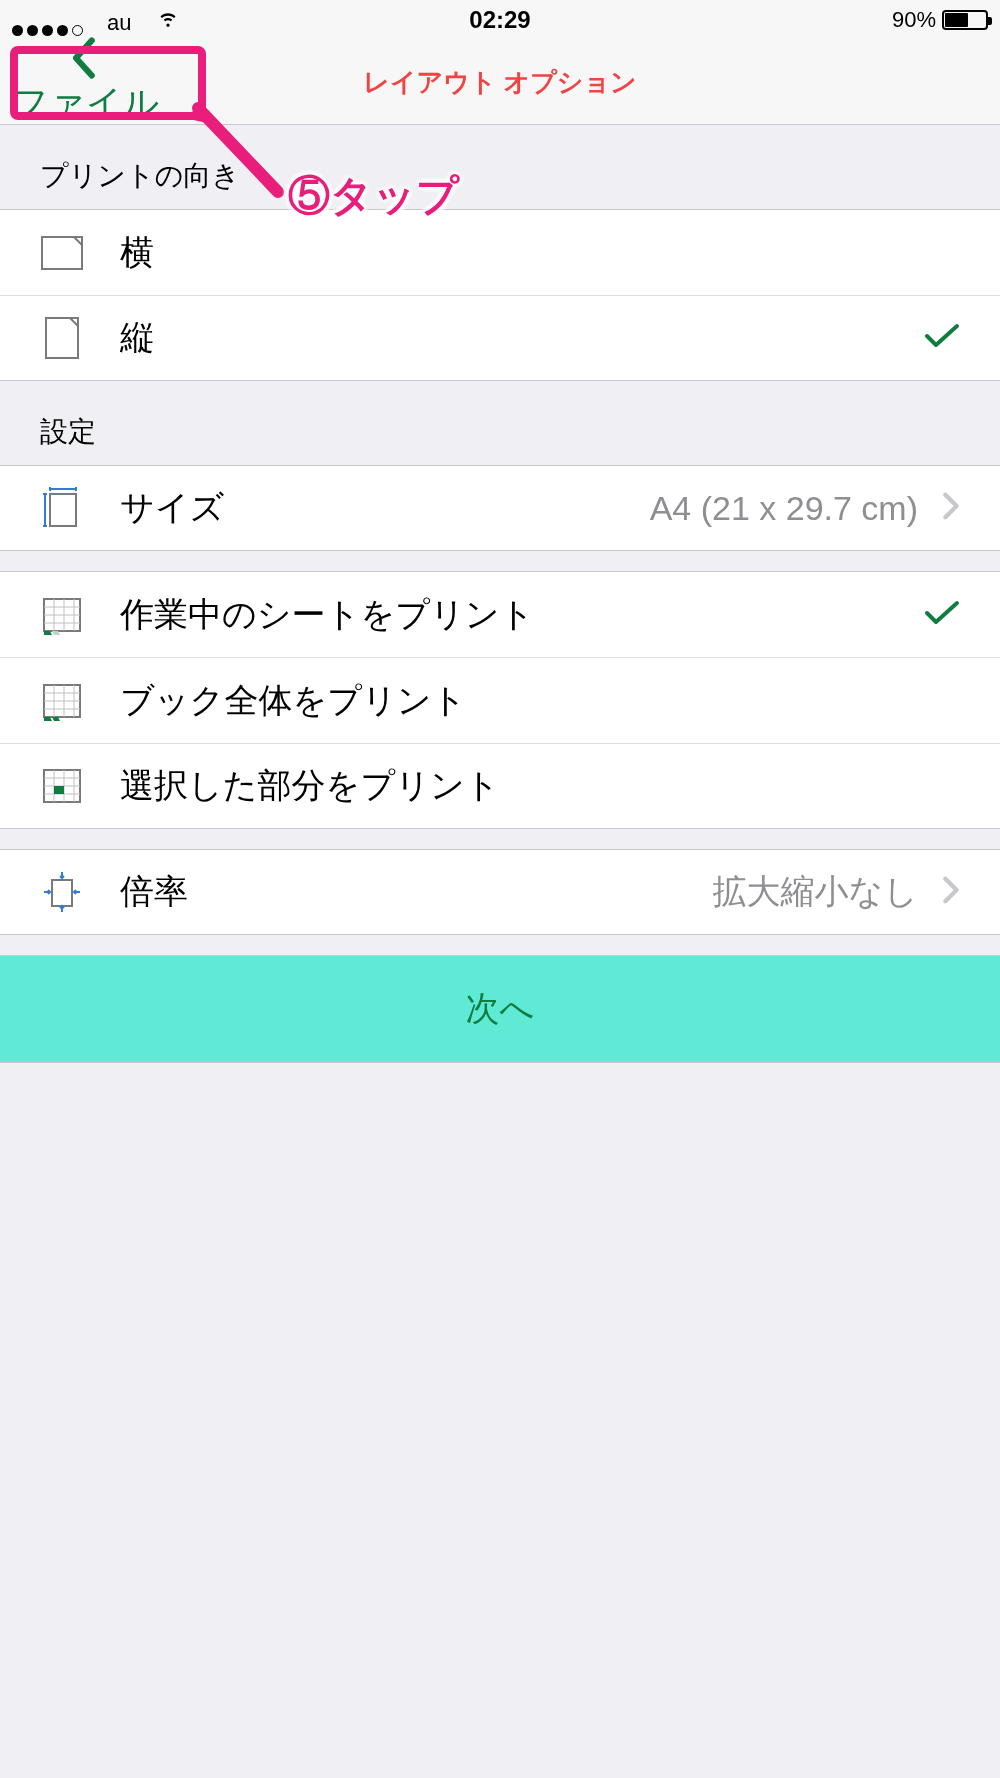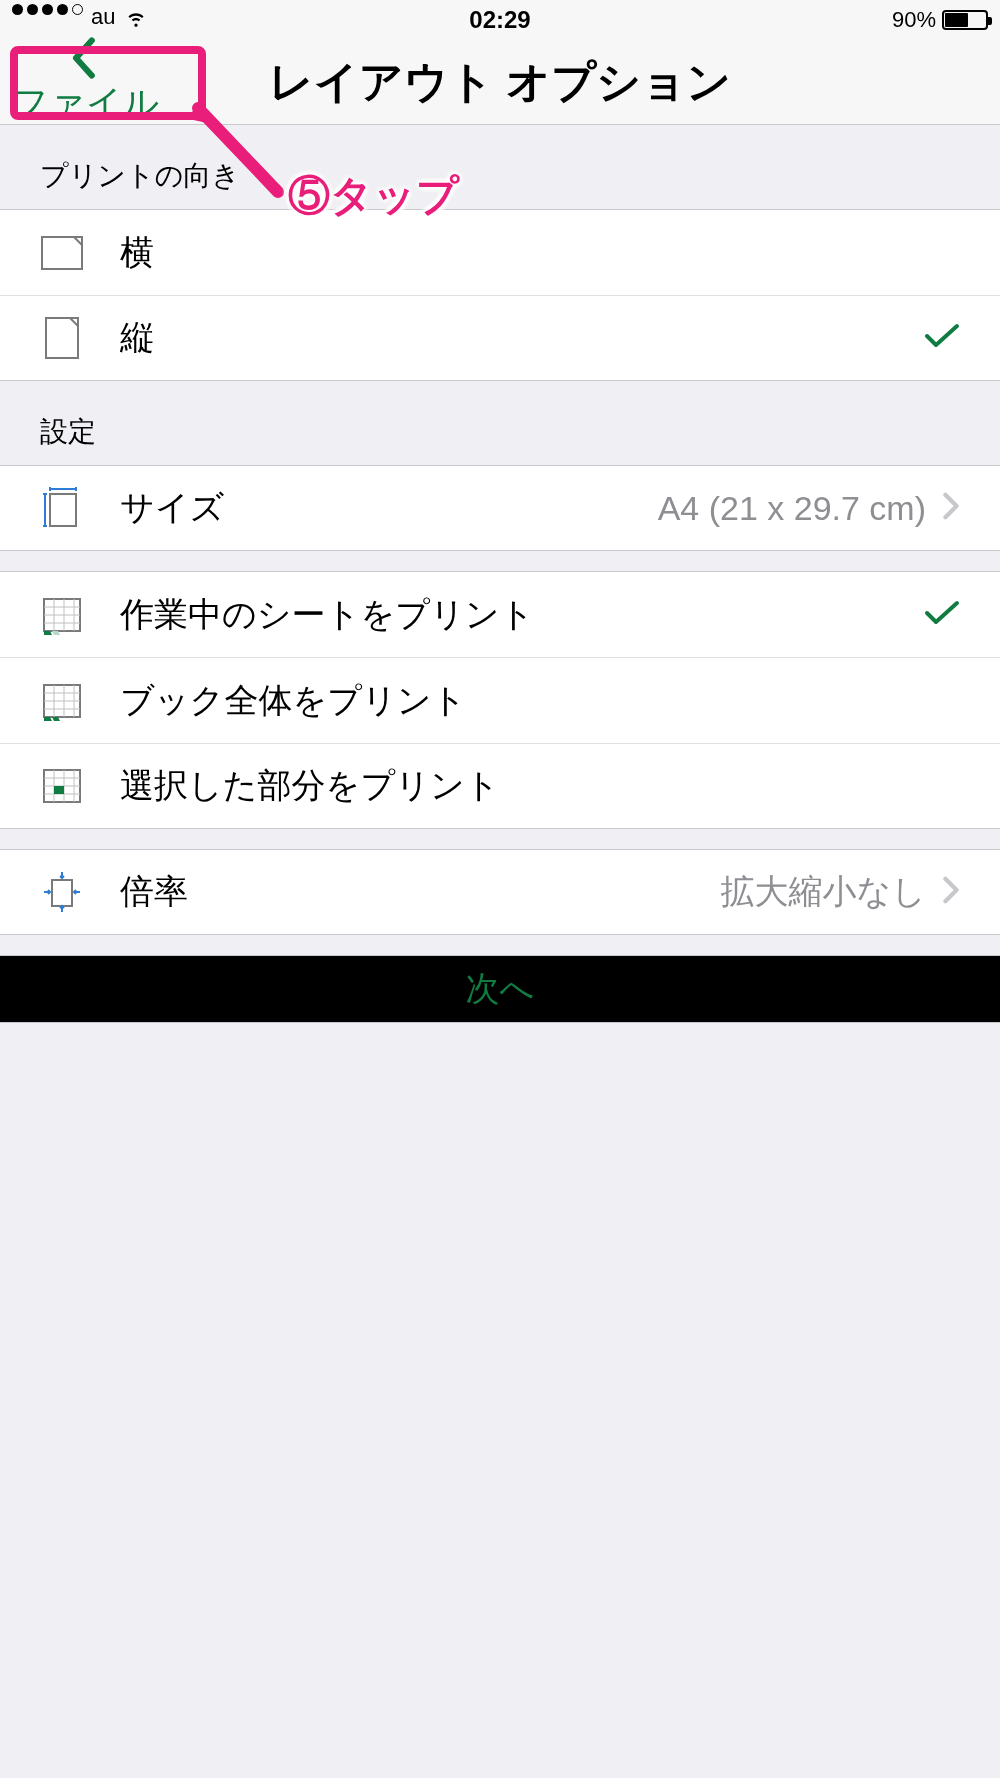--- a/index.html
+++ b/index.html
@@ -14,21 +14,21 @@
     .status-bar {
       height: 40px;
       background: #f7f7f8;
       display: flex;
       align-items: center;
       justify-content: space-between;
       padding: 0 12px;
       font-size: 24px;
       font-weight: 500;
     }
-    .status-left { display: flex; align-items: flex-start; gap: 8px; }
+    .status-left { display: flex; align-items: flex-end; gap: 24px; }
     .dots { display: flex; gap: 4px; }
     .dot { width: 11px; height: 11px; border-radius: 50%; background: #000; }
     .dot.empty { background: transparent; border: 1.5px solid #000; }
     .carrier { font-size: 22px; }
     .wifi-icon svg { width: 26px; height: 26px; }
     .status-center { font-weight: 600; position: absolute; left: 50%; transform: translateX(-50%); }
     .status-right { display: flex; align-items: center; gap: 4px; font-size: 22px; }
     .battery { width: 46px; height: 20px; border: 2px solid #000; border-radius: 4px; position: relative; margin-left: 2px; }
     .battery::after { content: ''; position: absolute; right: -6px; top: 5px; width: 4px; height: 8px; background: #000; border-radius: 0 2px 2px 0; }
     .battery-fill { position: absolute; left: 1px; top: 1px; bottom: 1px; width: 55%; background: #000; border-radius: 1px; }
@@ -48,23 +48,23 @@
       color: #107c41;
       font-size: 36px;
       cursor: pointer;
       flex-direction: column;
     }
     .back-btn svg { width: 28px; height: 42px; margin-right: 6px; }
     .nav-title {
       position: absolute;
       left: 50%;
       transform: translateX(-50%);
-      font-size: 44px;
+      font-size: 26px;
       font-weight: 600;
-      color: #000000;
+      color: #ef4444;
     }
 
     .highlight-box {
       position: absolute;
       top: 46px;
       left: 10px;
       width: 196px;
       height: 74px;
       border: 8px solid #e91e7b;
       border-radius: 8px;
@@ -117,33 +117,33 @@
       justify-content: center;
     }
     .row-label {
       font-size: 34px;
       color: #000;
       flex: 1;
     }
     .row-value {
       font-size: 34px;
       color: #8e8e93;
-      margin-right: 16px;
+      margin-right: 24px;
     }
     .chevron svg { width: 18px; height: 28px; }
     .checkmark svg { width: 36px; height: 28px; }
 
     .section-group {
       margin-top: 0;
     }
     .group-sep { height: 20px; }
 
     .next-button {
-      background: #000000;
-      height: 68px;
+      background: #5eead4;
+      height: 108px;
       display: flex;
       align-items: center;
       justify-content: center;
       font-size: 34px;
       color: #107c41;
       border-top: 1px solid #c8c7cc;
       border-bottom: 1px solid #c8c7cc;
       margin-top: 20px;
       cursor: pointer;
     }

